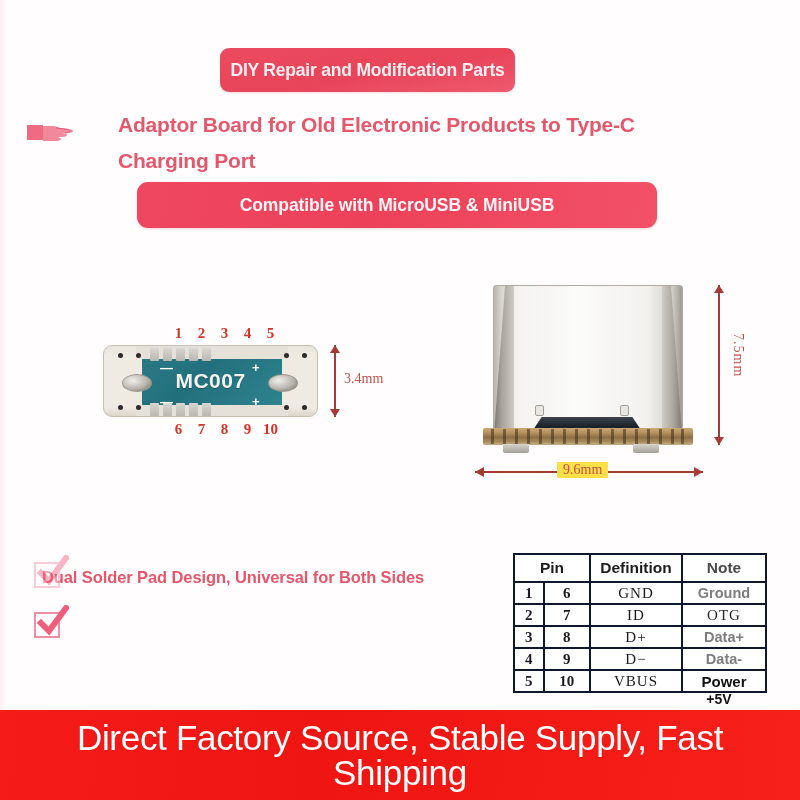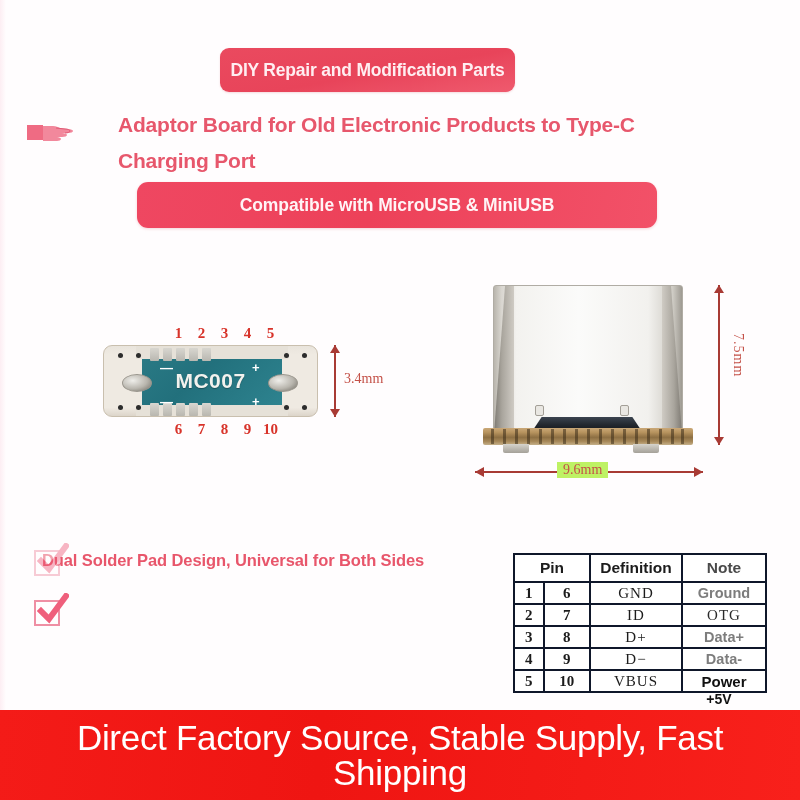--- a/index.html
+++ b/index.html
@@ -320,36 +320,36 @@
     top: -4px;
     border-top: 5px solid transparent;
     border-bottom: 5px solid transparent;
   }
   .dim-h-line::before { left: 0;  border-right: 9px solid #a83a34; }
   .dim-h-line::after  { right: 0; border-left: 9px solid #a83a34; }
   .dim-96 .dim-label {
     position: absolute;
     left: 82px; top: 2px;
     padding: 0 6px;
-    background: #bef264;
+    background: #fde047;
     color: #c45148;
     font-size: 14px;
     font-family: "Liberation Serif", serif;
   }
 
   
   .features {
     position: absolute;
     left: 34px; top: 550px;
     width: 460px;
   }
   .feature-row {
     position: relative;
     display: flex;
-    align-items: flex-start;
+    align-items: flex-end;
     min-height: 38px;
   }
   .feature-row.r1 { margin-bottom: 12px; }
   .feature-row.r2 { margin-bottom: 14px; }
 
   .checkbox {
     position: relative;
     flex: 0 0 auto;
     width: 26px; height: 26px;
     border: 2px solid #ef8fa4;

